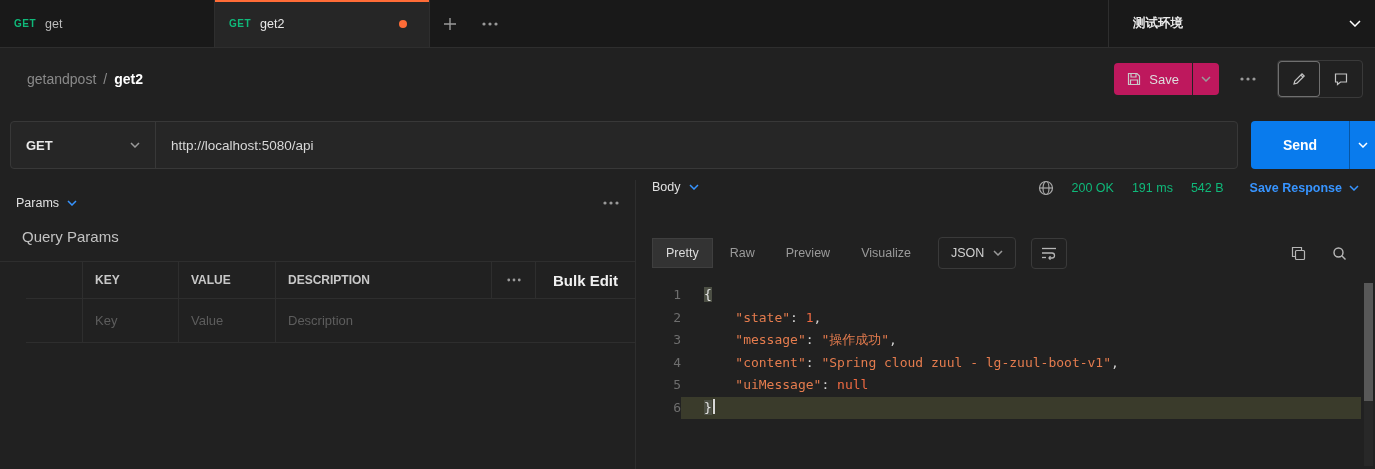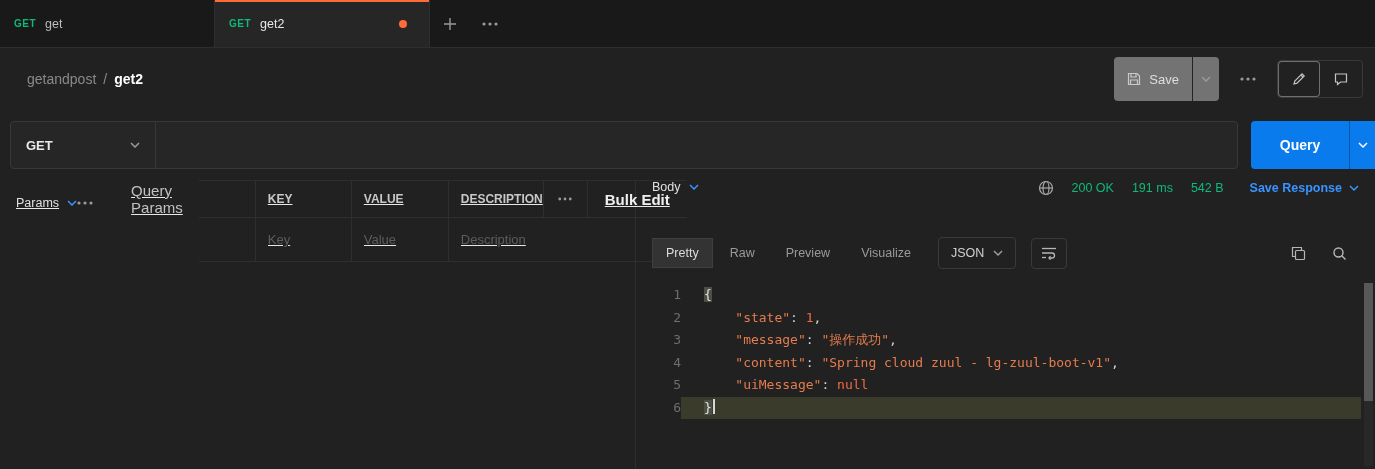--- a/index.html
+++ b/index.html
@@ -28,50 +28,50 @@
   .chev.blue{color:var(--blue);}
   .chev.white{color:#fff;}
 
   
   .crumb-row{height:62px;display:flex;padding:0 12px 0 27px;flex-shrink:0;}
   .crumb{display:flex;align-items:center;gap:7px;font-size:14px;}
   .crumb-collection{color:#8a8a8a;cursor:pointer;}
   .crumb-sep{color:#8a8a8a;}
   .crumb-request{color:#ffffff;font-weight:700;}
   .crumb-actions{margin-left:auto;display:flex;align-items:center;gap:15px;}
-  .save-btn{height:44px;background:#737373;border-radius:4px;display:flex;align-items:stretch;overflow:hidden;}
+  .save-btn{height:32px;background:#be185d;border-radius:4px;display:flex;align-items:stretch;overflow:hidden;}
   .save-main{display:flex;align-items:center;gap:8px;padding:0 13px;font-size:13px;color:#dedede;}
   .save-caret{width:27px;display:flex;align-items:center;justify-content:center;border-left:1px solid #232323;color:var(--txt-2);}
   .more-btn{color:var(--txt-2);padding:6px;}
   .icon-group{height:38px;border:1px solid var(--border-lt);border-radius:4px;display:flex;align-items:center;}
   .ig-btn{width:42px;height:36px;display:flex;align-items:center;justify-content:center;color:#c4c4c4;}
   .ig-btn.selected{box-shadow:inset 0 0 0 1px #6f6f6f;border-radius:4px;}
 
   
   .url-row{height:70px;display:flex;align-items:center;gap:13px;padding-left:10px;flex-shrink:0;}
   .url-box{flex:1;height:48px;background:var(--bg-field);border:1px solid #383838;border-radius:4px;display:flex;align-items:center;min-width:0;}
   .method-select{width:145px;height:100%;display:flex;align-items:center;justify-content:space-between;padding:0 15px;border-right:1px solid #383838;cursor:pointer;}
   .method-label{font-size:13px;font-weight:700;color:#eaeaea;}
   .url-input{flex:1;height:100%;background:transparent;border:none;outline:none;color:#d8d8d8;font-size:13.5px;padding:0 15px;font-family:"Liberation Sans",sans-serif;}
   .send-btn{width:124px;height:48px;background:var(--send);border-radius:4px 0 0 4px;display:flex;align-items:stretch;color:#fff;overflow:hidden;flex-shrink:0;}
   .send-main{flex:1;display:flex;align-items:center;justify-content:center;font-size:14px;font-weight:700;}
   .send-caret{width:26px;display:flex;align-items:center;justify-content:center;border-left:1px solid rgba(0,0,0,.3);}
 
   
   .panels{flex:1;display:flex;min-height:0;}
-  .left-panel{width:636px;border-right:1px solid var(--border);display:flex;flex-direction:row;flex-shrink:0;text-decoration:underline;}
+  .left-panel{width:636px;border-right:1px solid var(--border);display:flex;flex-direction:column;flex-shrink:0;}
   .right-panel{flex:1;display:flex;flex-direction:column;min-width:0;}
 
   .sect-head{height:46px;display:flex;align-items:center;padding:0 16px;flex-shrink:0;}
   .sect-label{font-size:12.5px;color:#e0e0e0;display:flex;align-items:center;gap:8px;cursor:pointer;}
   .qp-label{padding:2px 16px 16px 22px;font-size:15px;color:#c2c2c2;}
 
   
   .ptable{border-top:1px solid var(--border);}
-  .trow{display:flex;border-bottom:1px solid var(--border);}
+  .trow{display:flex;border-bottom:1px solid var(--border);margin-left:26px;}
   .thead{height:37px;}
   .tdata{height:44px;}
   .tc{display:flex;align-items:center;padding-left:12px;}
   .th{font-size:12px;font-weight:700;color:#c8c8c8;}
   .c-check{width:57px;border-right:1px solid var(--border);padding-left:0;}
   .c-key{width:96px;border-right:1px solid var(--border);}
   .c-val{width:97px;border-right:1px solid var(--border);}
   .c-desc{flex:1;}
   .thead .c-desc{border-right:1px solid var(--border);}
   .c-dots{width:44px;justify-content:center;padding-left:0;border-right:1px solid var(--border);color:var(--txt-2);cursor:pointer;}
@@ -134,20 +134,28 @@
   <button class="tb-iconbtn">
     <span>
         <svg width="16" height="4" viewBox="0 0 16 4" fill="currentColor">
           <circle cx="2" cy="2" r="1.6"></circle>
           <circle cx="8" cy="2" r="1.6"></circle>
           <circle cx="14" cy="2" r="1.6"></circle>
         </svg>
       </span>
   </button>
   <div class="spacer"></div>
+  <div class="env-select">
+    <span class="env-name">测试环境</span>
+    <span class="chev white">
+        <svg width="12" height="7" viewBox="0 0 12 7" fill="none" stroke="currentColor" stroke-width="1.5">
+          <path d="M1 1l5 5 5-5"></path>
+        </svg>
+      </span>
+  </div>
 </header>
 
 <div class="crumb-row">
   <div class="crumb">
     <span class="crumb-collection">getandpost</span>
     <span class="crumb-sep">/</span>
     <span class="crumb-request">get2</span>
   </div>
   <div class="crumb-actions">
     <div class="save-btn">
@@ -199,23 +207,24 @@
 <div class="url-row">
   <div class="url-box">
     <div class="method-select">
       <span class="method-label">GET</span>
       <span class="chev">
           <svg width="10" height="6" viewBox="0 0 10 6" fill="none" stroke="currentColor" stroke-width="1.5">
             <path d="M1 1l4 4 4-4"></path>
           </svg>
         </span>
     </div>
+    <input class="url-input" type="text" value="http://localhost:5080/api" style="">
   </div>
   <div class="send-btn">
-    <button class="send-main">Query</button>
+    <button class="send-main">Send</button>
     <button class="send-caret">
       <span class="chev white">
           <svg width="10" height="6" viewBox="0 0 10 6" fill="none" stroke="currentColor" stroke-width="1.5">
             <path d="M1 1l4 4 4-4"></path>
           </svg>
         </span>
     </button>
   </div>
 </div>
 

